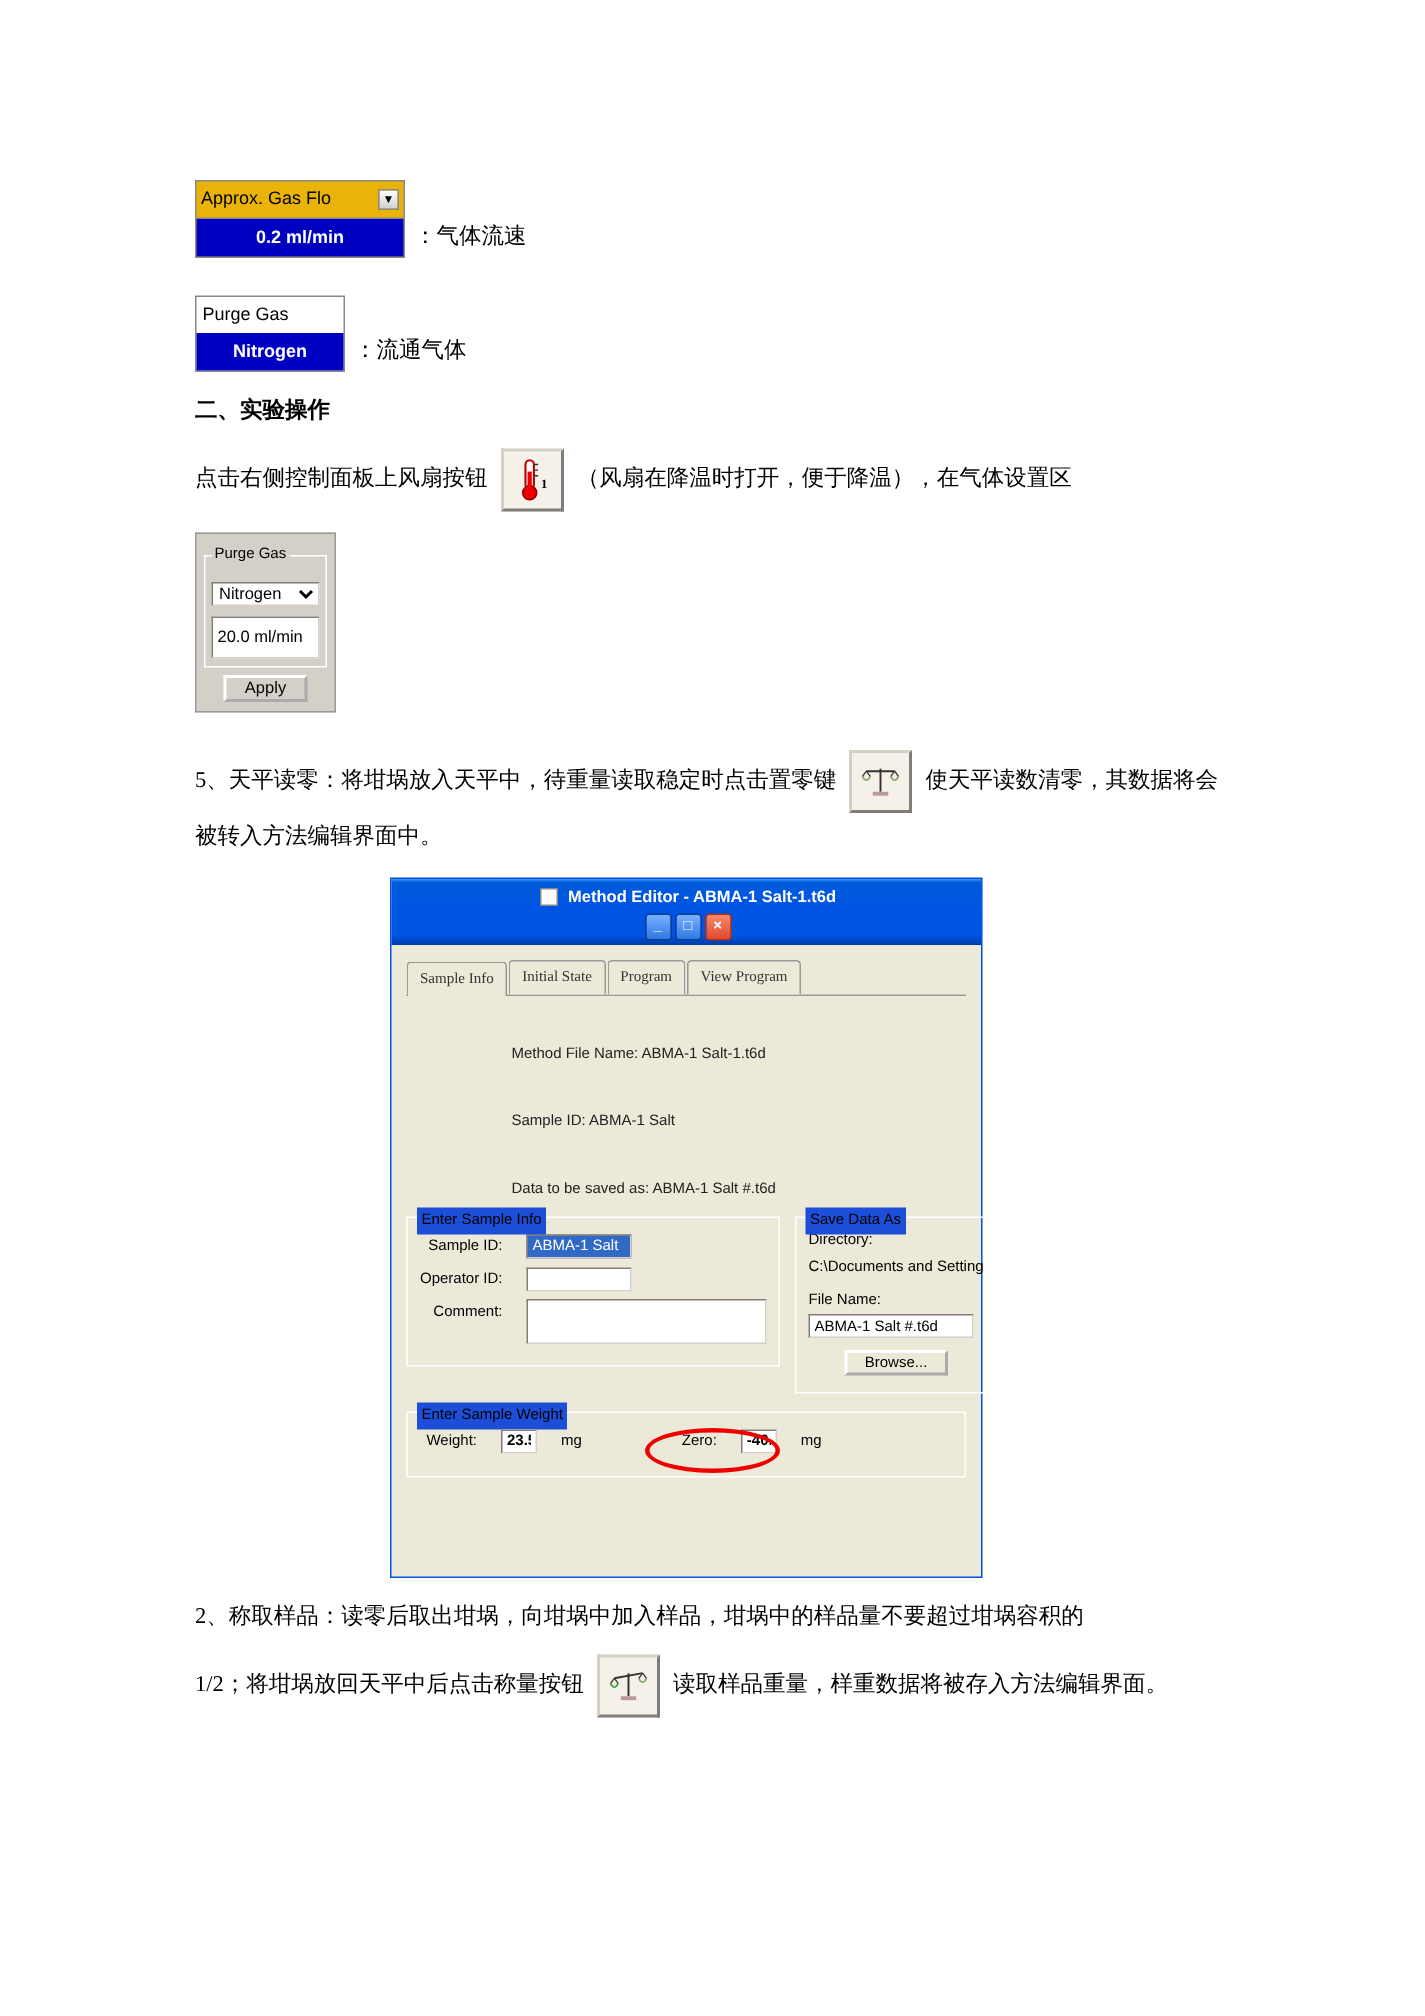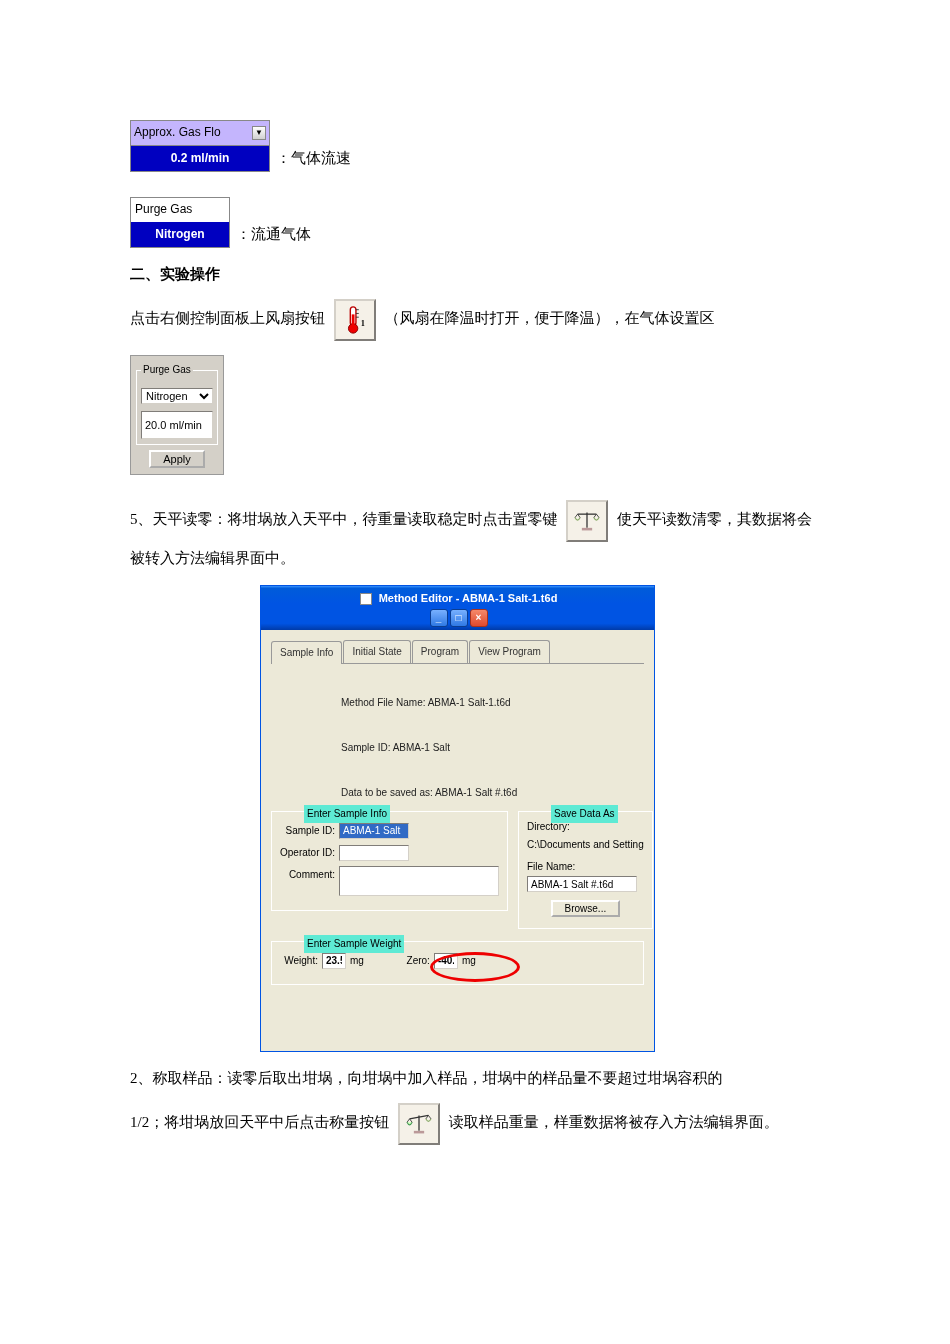--- a/index.html
+++ b/index.html
@@ -13,21 +13,21 @@
     background: #fff;
     width: 950px;
   }
   .row { display: flex; align-items: flex-end; margin-bottom: 10px; gap: 6px; }
   .para { margin: 8px 0; line-height: 2.2; }
   .bold { font-weight: bold; }
 
   
   .gasflow {
     border: 1px solid #888;
-    background: #c4b5fd;
+    background: #eab308;
     font-family: Arial, sans-serif;
     font-size: 12px;
     width: 140px;
   }
   .gasflow-head {
     display: flex; align-items: center; justify-content: space-between;
     padding: 1px 3px;
     border-bottom: 1px solid #888;
   }
   .gasflow-head .dd {
@@ -128,39 +128,40 @@
   .tabs .tab {
     padding: 2px 8px;
     border: 1px solid #999;
     border-bottom: none;
     background: #ece9d8;
     margin-right: 1px;
     border-top-left-radius: 3px;
     border-top-right-radius: 3px;
     font-size: 10px;
     color: #333;
+    font-family: Liberation Serif, serif;
   }
   .tabs .tab.active { background:#ece9d8; position:relative; top:1px; }
 
   .meta { margin-left: 70px; margin-bottom: 6px; font-size:10px; color:#222; }
   .meta div { line-height: 1.3; margin-top: 32px; }
 
   .grp {
     border: 1px groove #fff;
     margin: 6px 0; padding: 6px 8px 10px 8px;
     position: relative;
   }
   .grp > .lg {
     position: absolute; top: -7px; left: 6px;
-    background: #5eead4; padding: 0 3px; font-size:10px;margin-left:26px;
+    background: #1d4ed8; padding: 0 3px; font-size:10px;
   }
   .twocol { display:flex; gap:10px; }
   .col { flex:1; }
 
-  .frow { display:flex; align-items:center; margin: 4px 0; font-size:10px; gap:4px;}
+  .frow { display:flex; align-items:center; margin: 4px 0; font-size:10px; gap:16px;}
   .frow label { min-width: 55px; text-align:right; }
   .frow label.short { min-width: 38px; }
   .inp { border: 1px inset #d4d0c8; background:#fff; font-size:10px; padding:1px 3px; height:16px; font-family:Tahoma,Arial,sans-serif;}
   .inp.sel { background:#316ac5; color:#fff; }
   .inp.w-sid { width: 70px; }
   .inp.w-op { width: 70px; }
   .inp.w-num { width: 24px; font-weight: bold; }
   .inp.w-fn { width: 110px; }
   textarea.inp { height: 30px; width: 160px; resize:none; }
 

